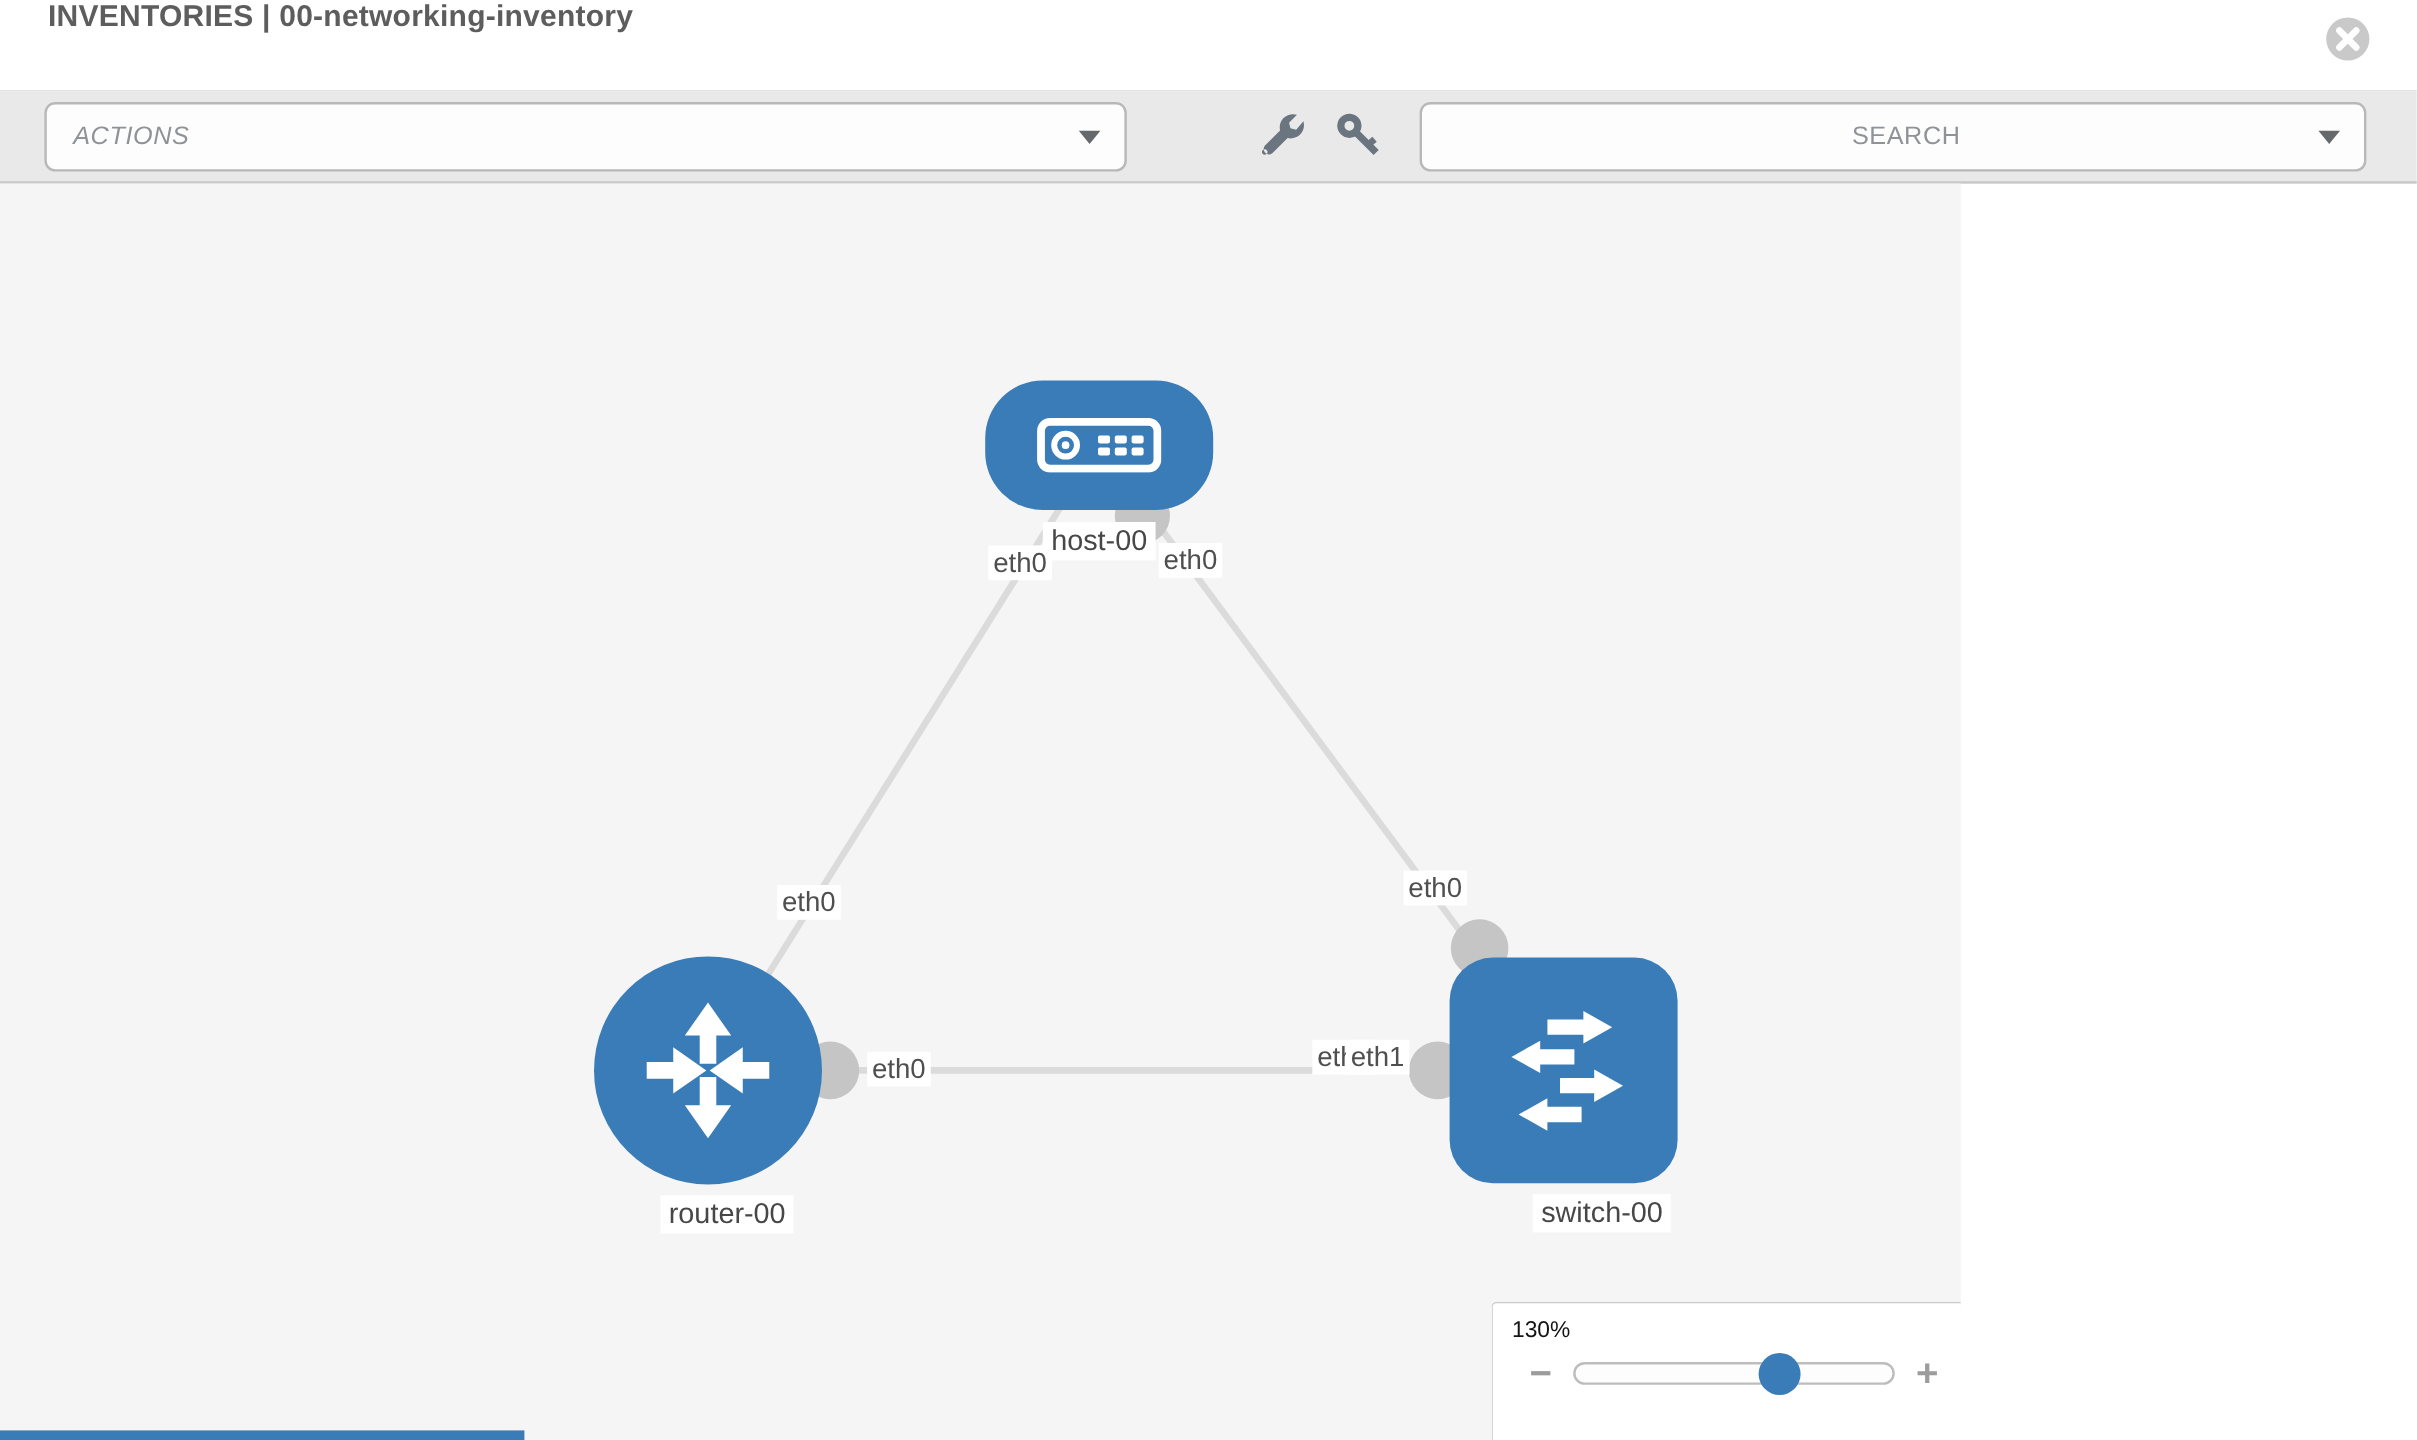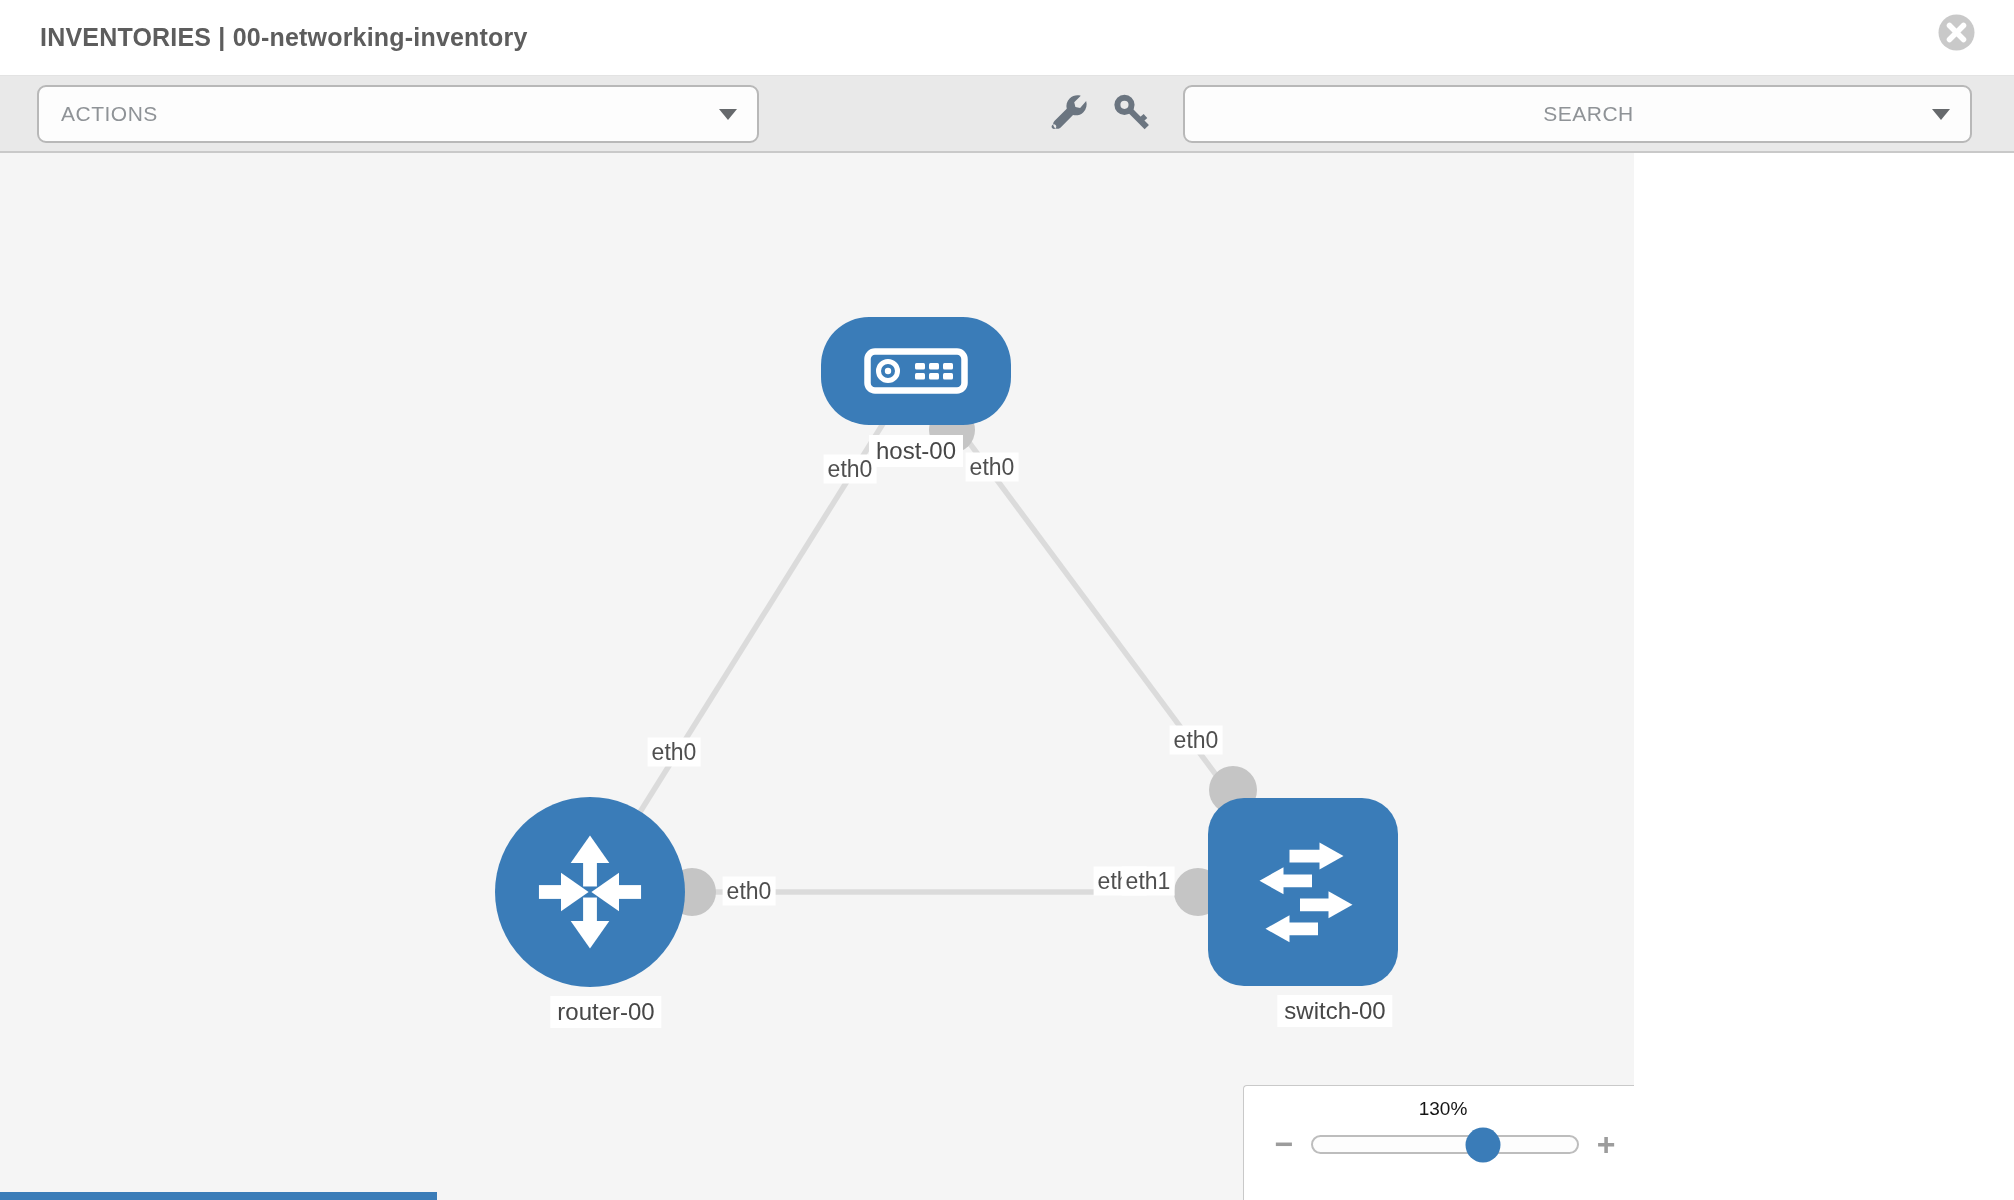--- a/index.html
+++ b/index.html
@@ -2,35 +2,35 @@
 <html><head>
 <meta charset="utf-8">
 <style>
   * { margin:0; padding:0; box-sizing:border-box; }
   html,body { width:2014px; height:1200px; overflow:hidden; background:#fff;
               font-family:"Liberation Sans", sans-serif; }
   #app { position:relative; width:2014px; height:1200px; }
 
   
   .header { position:absolute; left:0; top:0; width:100%; height:76px; background:#ffffff;
-            display:flex; align-items:center; border-bottom:1px solid #e3e3e3; }
+            display:flex; align-items:flex-start; border-bottom:1px solid #e3e3e3; }
   .header-title { margin-left:40px; font-size:25px; font-weight:bold; color:#5d5d5d; letter-spacing:.2px; }
   .close-btn { position:absolute; top:14px; right:39px; width:37px; height:37px; border:none;
                background:transparent; cursor:pointer; padding:0; }
 
   
   .toolbar { position:absolute; left:0; top:76px; width:100%; height:77px; background:#e9e9e9;
              border-bottom:2px solid #c9c9c9; }
   .dd { position:absolute; top:9px; height:58px; background:#fdfdfd; border:2px solid #b8b8b8;
         border-radius:9px; display:flex; align-items:center; cursor:pointer; }
   .dd-label { margin-left:22px; font-size:21px; color:#8f9397; letter-spacing:.5px; }
   .caret { position:absolute; right:20px; top:50%; margin-top:-5px; width:0; height:0;
            border-left:9px solid transparent; border-right:9px solid transparent;
            border-top:11px solid #66696c; }
-  .dd-actions { left:37px; width:722px; }
+  .dd-actions { left:37px; width:902px;font-style:italic; }
   .dd-search  { left:1183px; width:789px;justify-content:center; }
   .tool-icon-btn { position:absolute; top:16px; width:46px; height:46px; border:none; background:transparent;
                    cursor:pointer; padding:0; }
   .tool-wrench { left:1044px; }
   .tool-key    { left:1110px; }
 
   
   .canvas { position:absolute; left:0; top:153px; width:1634px; height:1047px; background:#f5f5f5; }
   #topo-svg { position:absolute; left:0; top:0; width:2014px; height:1047px; }
   .link-line { stroke:#dbdbdb; stroke-width:5.5; }
@@ -44,21 +44,21 @@
   .node svg { display:block; }
 
   .node-label { position:absolute; transform:translate(-50%,-50%); background:#ffffff; color:#474747;
                 font-size:24px; padding:2px 7px; white-space:nowrap; }
   .iface-label { position:absolute; transform:translate(-50%,-50%); background:#ffffff; color:#4f4f4f;
                  font-size:23px; padding:1px 4px; white-space:nowrap; }
 
   
   .zoom-panel { position:absolute; right:0; bottom:0; width:391px; height:115px; background:#ffffff;
                 border:1px solid #c9c9c9; border-right:none; border-bottom:none; border-radius:4px 0 0 0; }
-  .zoom-value { position:absolute; top:12px; left:4px; width:100%; text-align:center;
+  .zoom-value { position:absolute; top:12px; left:16px; width:100%; text-align:left;
                 font-size:19px; color:#141414; }
   .zoom-minus, .zoom-plus { position:absolute; top:40px; width:36px; height:36px; border:none; background:transparent;
                 font-size:32px; font-weight:bold; color:#9c9c9c; cursor:pointer; line-height:36px; text-align:center; padding:0; }
   .zoom-minus { left:22px; }
   .zoom-plus  { left:344px; }
   .zoom-track { position:absolute; left:67px; top:49px; width:268px; height:19px; background:#fdfdfd;
                 border:2px solid #bdbdbd; border-radius:10px; cursor:pointer; }
   .zoom-thumb { position:absolute; top:50%; width:35px; height:35px; border-radius:50%;
                 background:#3a7cb8; transform:translate(-50%,-50%); cursor:grab; }
 

